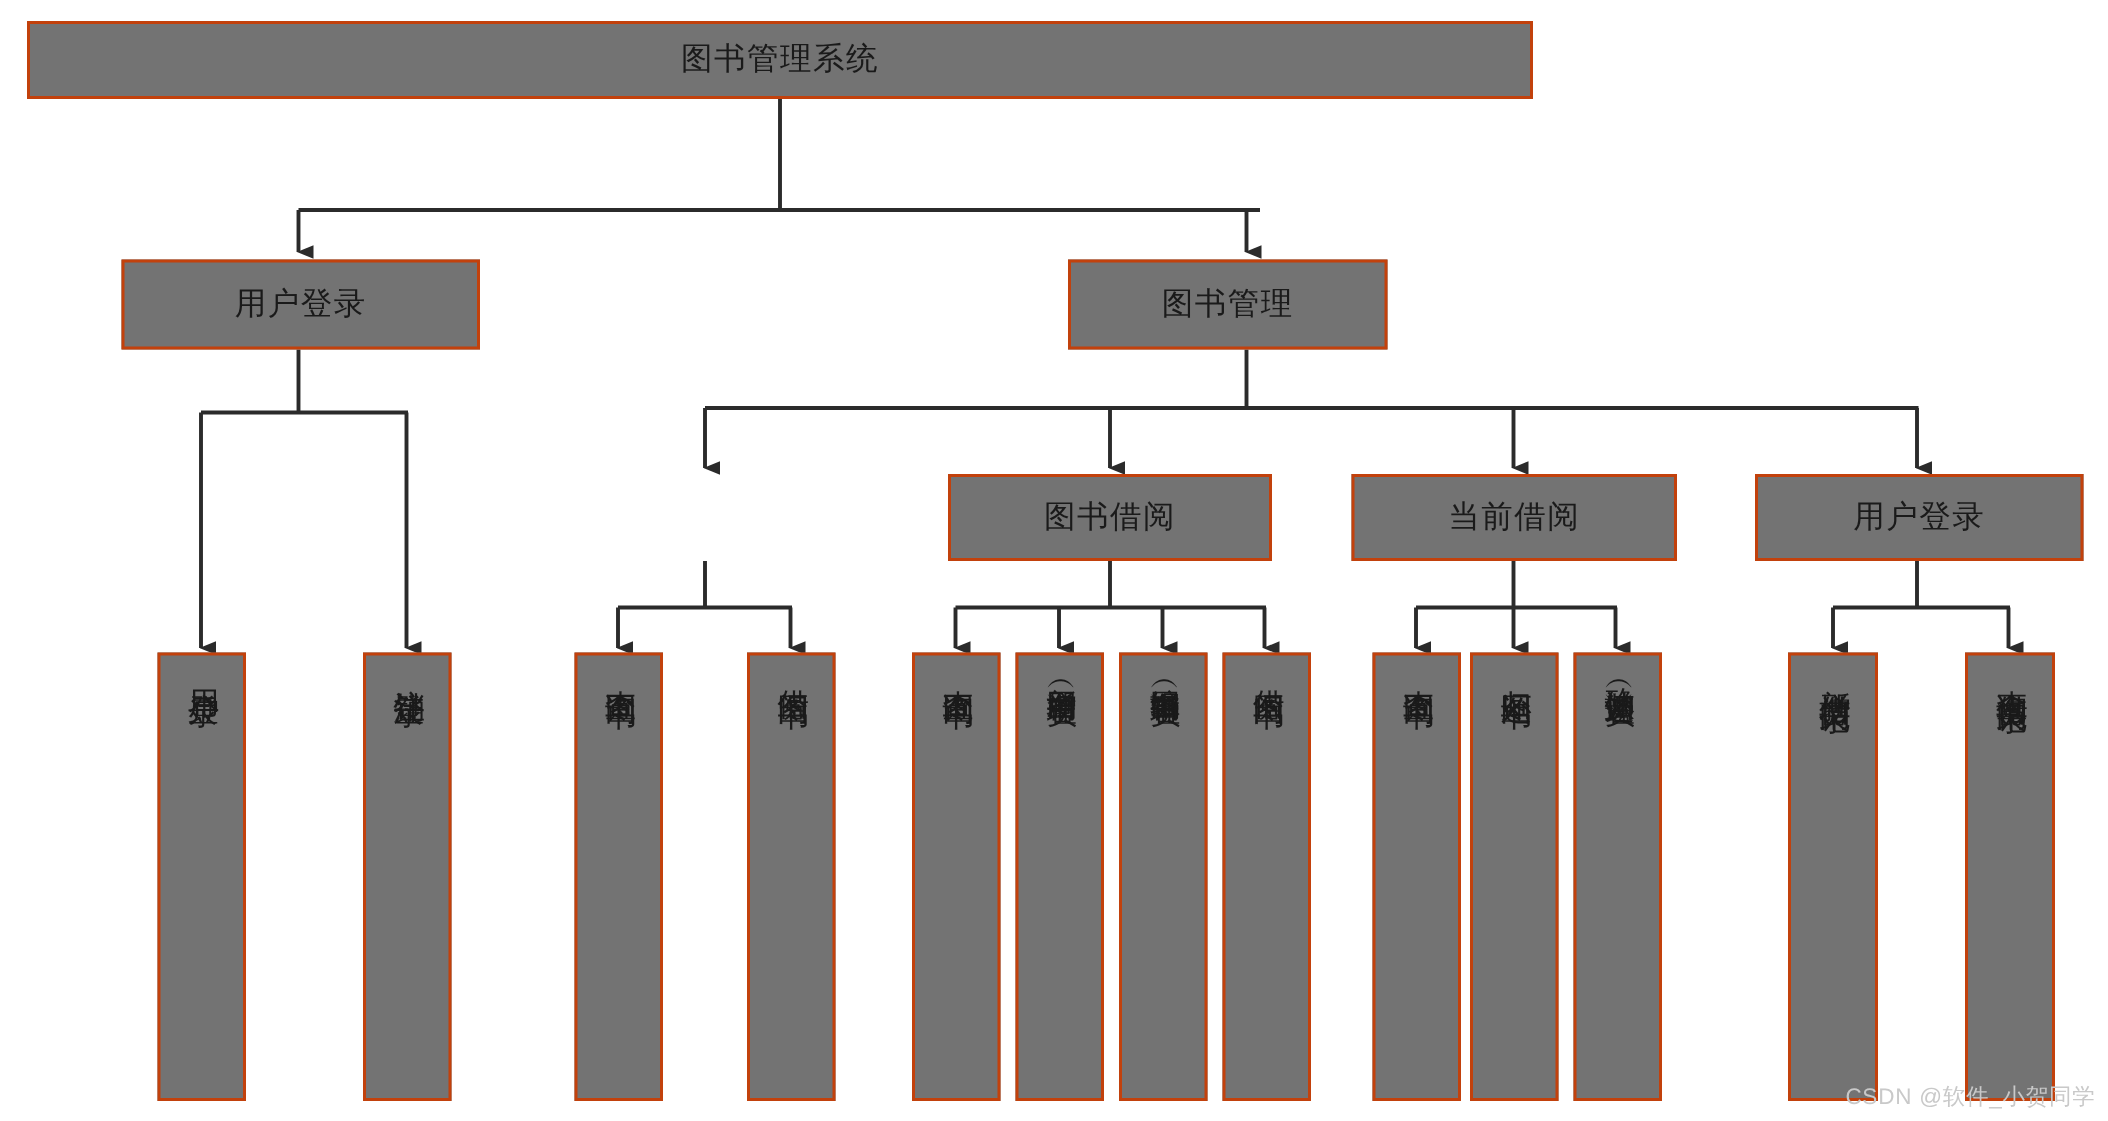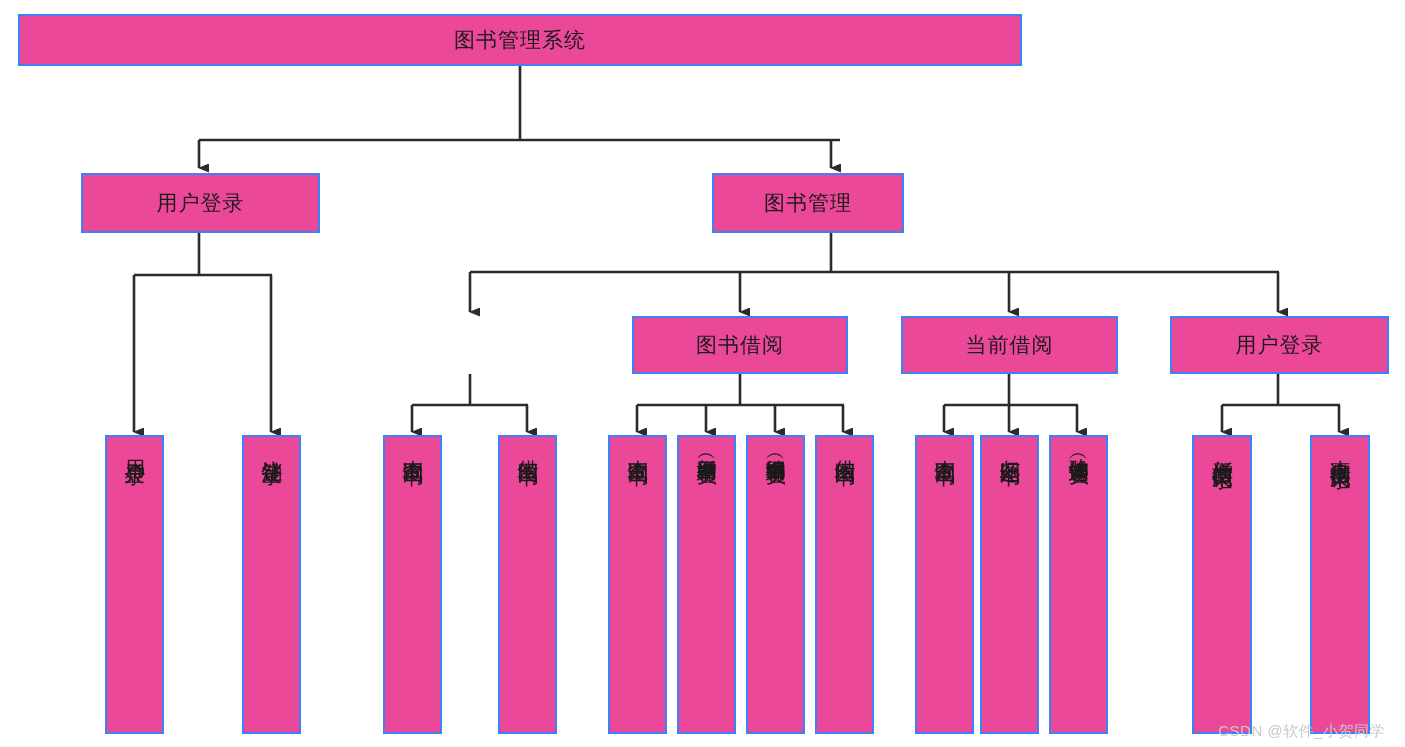--- a/index.html
+++ b/index.html
@@ -23,22 +23,22 @@
   svg.tree-canvas {
     position: absolute;
     top: 0;
     left: 0;
     width: 1405px;
     height: 747px;
   }
   .node-box {
     position: absolute;
     box-sizing: border-box;
-    background: #ec4899;
-    border: 2px solid #3b82f6;
+    background: #737373;
+    border: 2px solid #c2410c;
     display: flex;
     align-items: center;
     justify-content: center;
     color: #1a1a1a;
   }
   .node-box.horizontal-label {
     font-size: 21px;
     letter-spacing: 1px;
     line-height: 1.2;
   }
@@ -56,21 +56,21 @@
     letter-spacing: 2px;
     white-space: nowrap;
     color: #1a1a1a;
   }
   .vlabel.tall {
     font-size: 20px;
     letter-spacing: 1px;
   }
   .watermark {
     position: absolute;
-    right: 20px;
+    right: 8px;
     bottom: 6px;
     font-size: 15px;
     color: #c9c9c9;
     letter-spacing: 0.5px;
     white-space: nowrap;
     pointer-events: none;
   }
 </style>
 </head>
 <body>
@@ -128,21 +128,21 @@
     </g>
   </svg>
 
   <div class="node-box horizontal-label" style="left:18px; top:14px; width:1004px; height:52px;">
     <span>图书管理系统</span>
   </div>
 
   <div class="node-box horizontal-label" style="left:81px; top:173px; width:239px; height:60px;">
     <span>用户登录</span>
   </div>
-  <div class="node-box horizontal-label" style="left:712px; top:173px; width:192px; height:60px;">
+  <div class="node-box horizontal-label" style="left:712px; top:173px; width:213px; height:60px;">
     <span>图书管理</span>
   </div>
 
   <div class="node-box horizontal-label" style="left:632px; top:316px; width:216px; height:58px;">
     <span>图书借阅</span>
   </div>
   <div class="node-box horizontal-label" style="left:901px; top:316px; width:217px; height:58px;">
     <span>当前借阅</span>
   </div>
   <div class="node-box horizontal-label" style="left:1170px; top:316px; width:219px; height:58px;">

